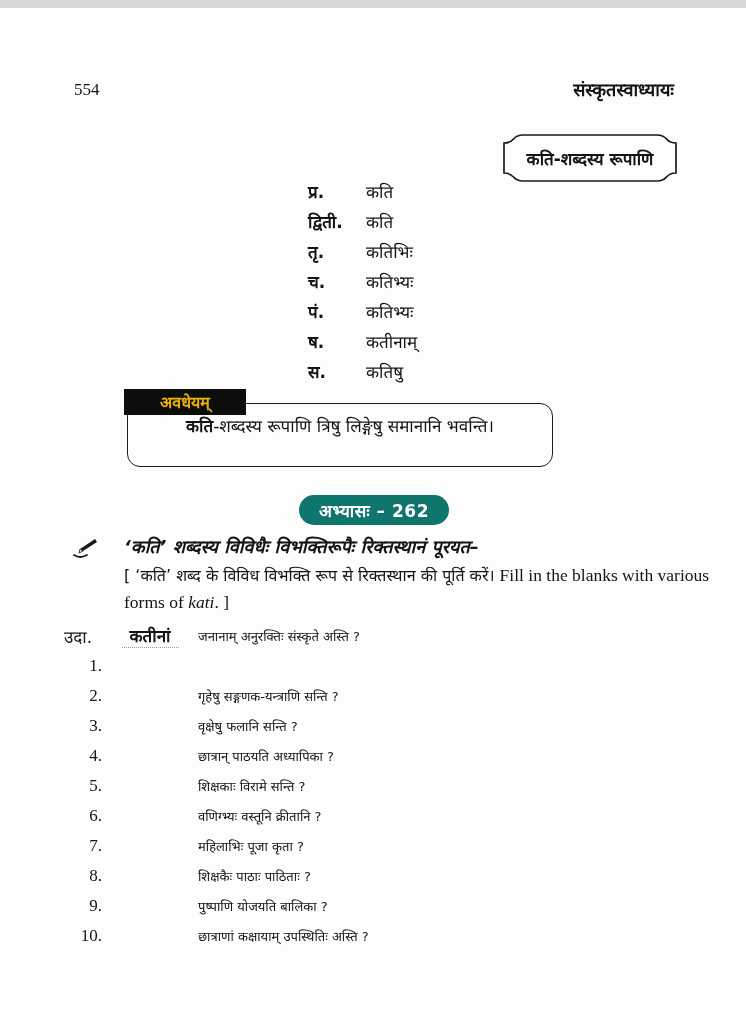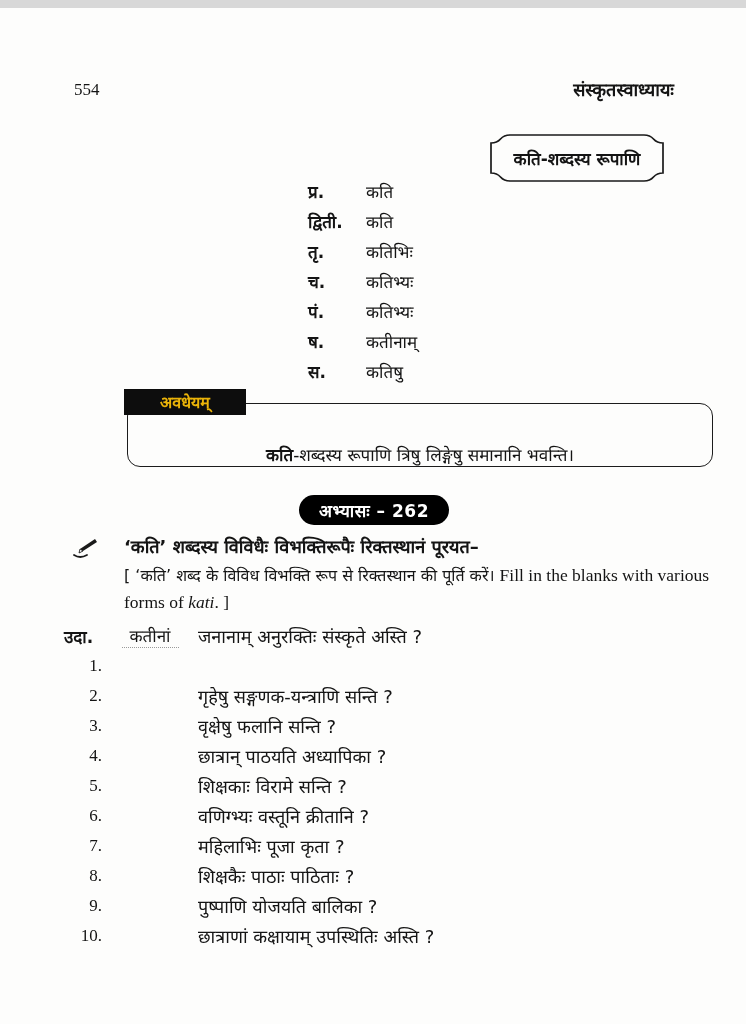--- a/index.html
+++ b/index.html
@@ -12,67 +12,67 @@
     color:#141414;
     font-family:"DejaVu Sans",sans-serif;
   }
   .dev{font-family:"DejaVu Sans",sans-serif;}
 
   
   .page-number{position:absolute;left:74px;top:72px;font-size:17px;font-family:"Liberation Serif",serif;}
   .header-title{position:absolute;right:72px;top:69px;font-size:18px;font-weight:bold;}
 
   
-  .plaque{position:absolute;left:486px;top:122px;width:182px;height:56px;}
+  .plaque{position:absolute;left:499px;top:122px;width:182px;height:56px;}
   .plaque svg{position:absolute;left:0;top:0;width:100%;height:100%;}
   .plaque-text{position:absolute;left:0;top:0;right:0;bottom:0;display:flex;align-items:center;justify-content:center;font-weight:bold;font-size:17px;}
 
   
   .declension{position:absolute;left:308px;top:168px;}
   .decl-row{display:flex;height:30px;align-items:center;}
   .decl-case{width:58px;font-weight:bold;font-size:17px;}
   .decl-form{font-size:17px;}
 
   
   .note-tab{
     position:absolute;left:124px;top:381px;width:122px;height:26px;
     background:#0d0d0d;color:#eab308;display:flex;align-items:center;justify-content:center;
     font-weight:bold;font-size:16px;z-index:2;
   }
   .note-box{
-    position:absolute;left:127px;top:395px;width:586px;height:64px;
+    position:absolute;left:127px;top:395px;width:426px;height:64px;
     border:1.6px solid #1c1c1c;border-radius:13px;box-sizing:border-box;
-    display:flex;align-items:flex-end;justify-content:center;
+    display:flex;align-items:flex-start;justify-content:center;
     padding-top:10px;font-size:17px;z-index:1;
   }
   .note-box .b{font-weight:bold;}
 
   
   .exercise-heading{
     position:absolute;left:299px;top:487px;width:150px;height:30px;
-    background:#000000;color:#fff;border-radius:15px;
+    background:#0f766e;color:#fff;border-radius:15px;
     display:flex;align-items:center;justify-content:center;
     font-weight:bold;font-size:17px;letter-spacing:0.5px;
   }
 
   
   .instruction-icon{position:absolute;left:71px;top:529px;width:28px;height:24px;}
-  .instruction-main{position:absolute;left:124px;top:526px;font-size:18px;font-weight:bold;}
+  .instruction-main{position:absolute;left:124px;top:526px;font-size:18px;font-weight:bold;font-style:italic;}
   .instruction-sub{position:absolute;left:124px;top:554px;width:590px;font-size:16px;line-height:27px;}
   .instruction-sub .en{font-family:"Liberation Serif",serif;font-size:17.5px;}
   .instruction-sub .it{font-style:italic;}
 
   
   .questions{position:absolute;left:64px;top:613px;}
   .q-row{display:flex;height:30px;align-items:center;}
   .q-num{width:38px;text-align:right;font-family:"Liberation Serif",serif;font-size:17px;flex:none;}
-  .q-label{width:38px;font-weight:bold;font-size:17px;flex:none;}
+  .q-label{width:38px;font-weight:normal;font-size:17px;flex:none;}
   .q-blank{width:96px;flex:none;display:flex;justify-content:center;}
-  .q-answer{display:inline-block;font-weight:normal;font-size:17px;border-bottom:1.5px dotted #9a9a9a;padding:0 8px;}
-  .q-text{font-size:18px;white-space:nowrap;}
+  .q-answer{display:inline-block;font-weight:bold;font-size:17px;border-bottom:1.5px dotted #9a9a9a;padding:0 8px;}
+  .q-text{font-size:13px;white-space:nowrap;}
 </style>
 </head>
 <body>
 
 <div class="page">
 
   <div class="page-number">554</div>
   <div class="header-title dev">संस्कृतस्वाध्यायः</div>
 
   <div class="plaque">

